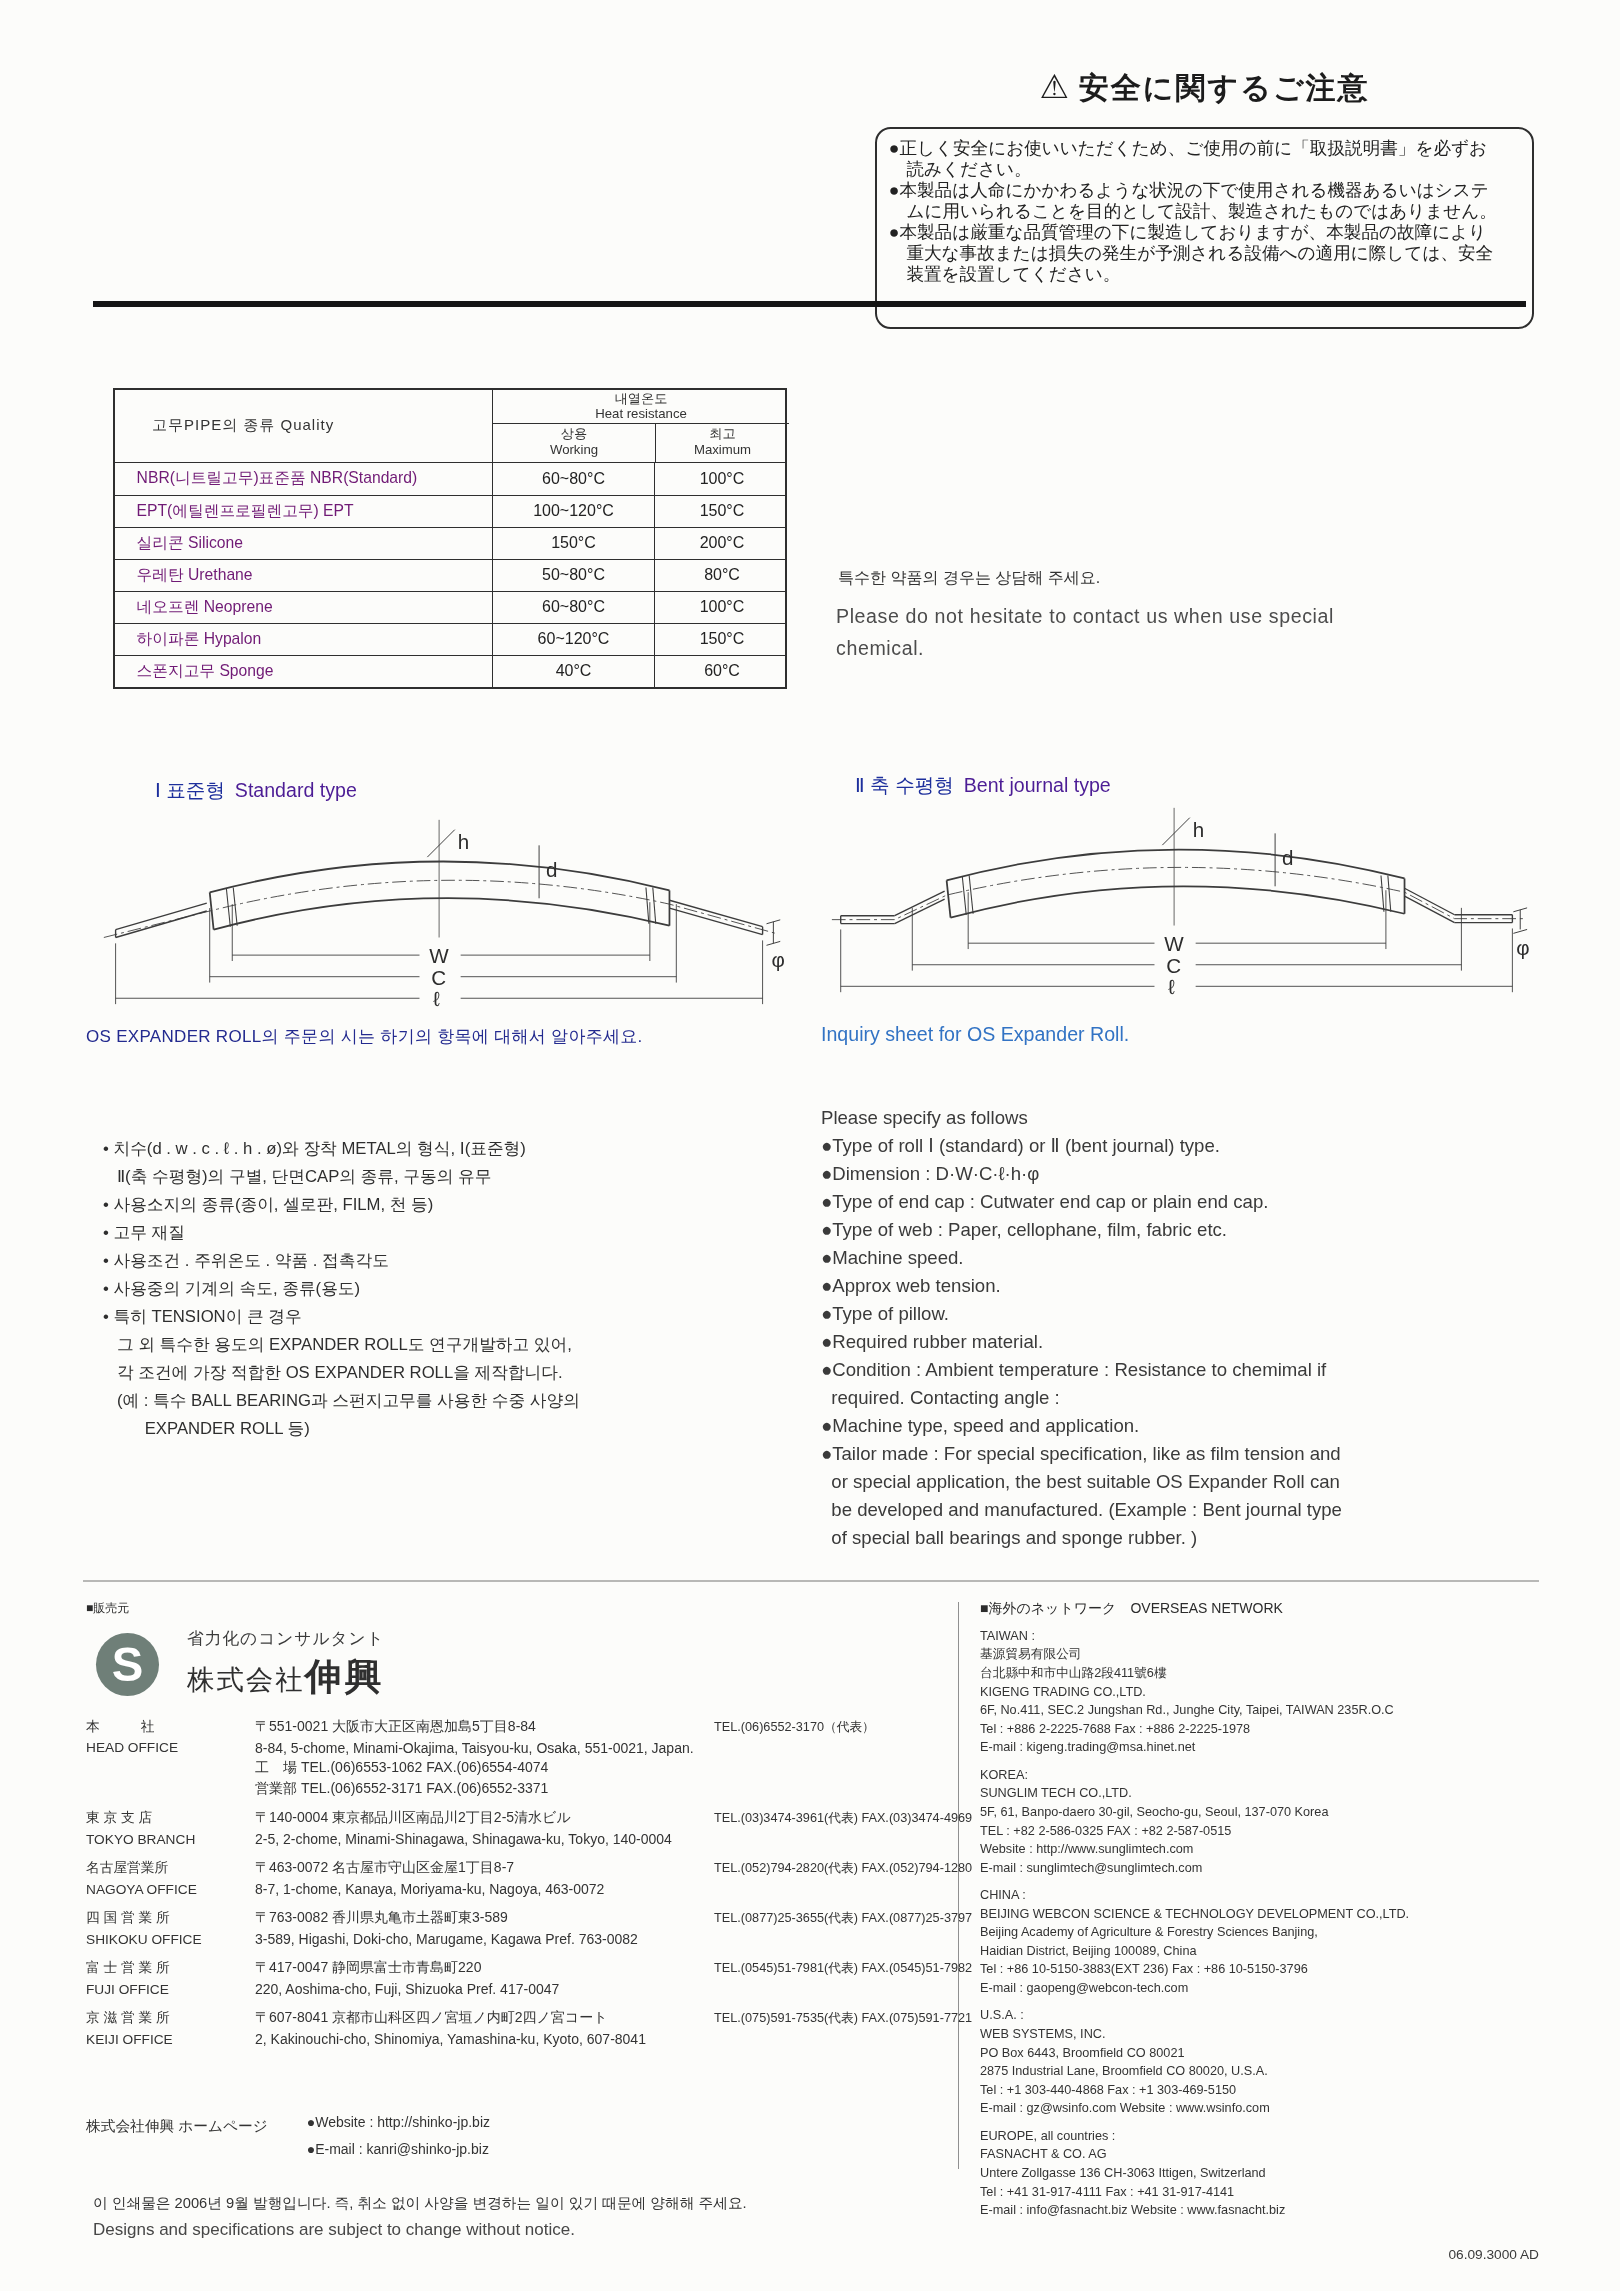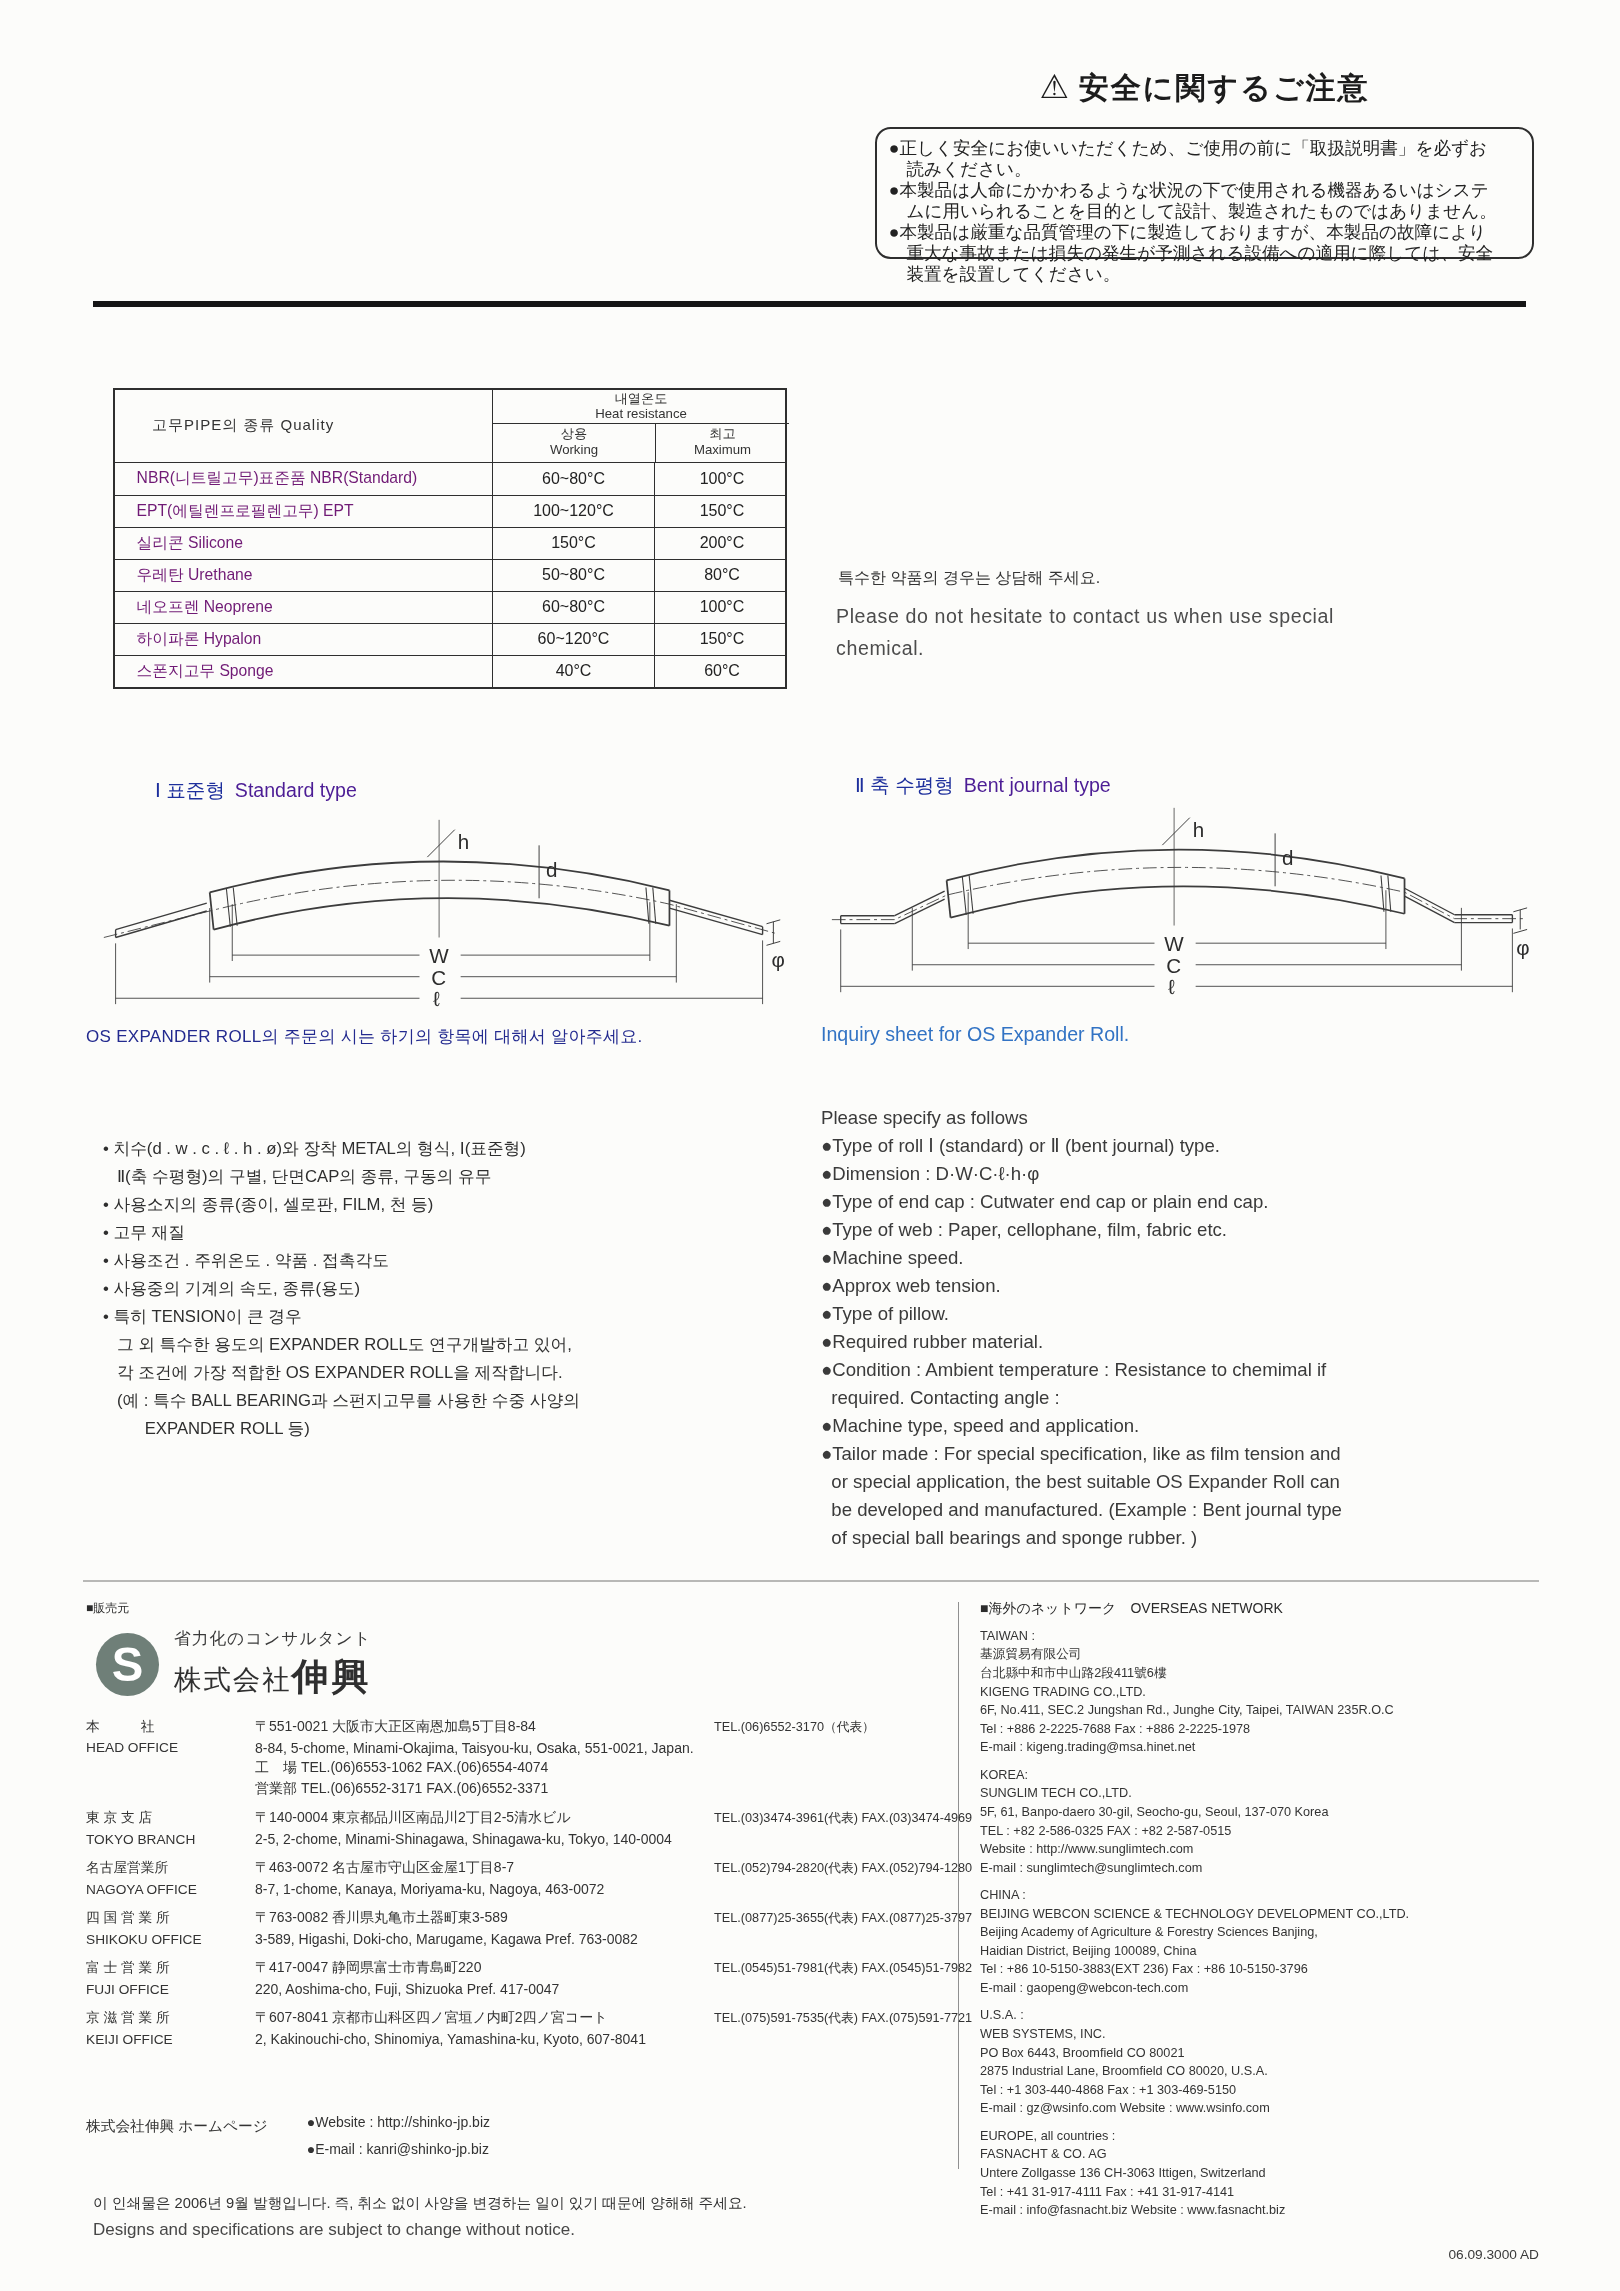--- a/index.html
+++ b/index.html
@@ -3,21 +3,21 @@
 <meta charset="utf-8">
 <style>
   * { margin:0; padding:0; box-sizing:border-box; }
   body { background:#e8e8e6; font-family:"Liberation Sans","DejaVu Sans",sans-serif; color:#2b2b2b; }
   .page { position:relative; width:1620px; height:2292px; background:#fcfcfa; margin:0 auto; overflow:hidden; }
 
   
   .safety-title { position:absolute; left:875px; top:67px; width:659px; text-align:center;
                   font-size:30px; font-weight:bold; letter-spacing:2px; color:#1c1c1c; }
   .safety-title .warn { font-weight:normal; font-size:33px; margin-right:7.8px; }
-  .safety-box { position:absolute; left:875px; top:127px; width:659px; height:132px;
+  .safety-box { position:absolute; left:875px; top:127px; width:659px; height:202px;
                 border:2px solid #2e2e2e; border-radius:15.7px; padding:8.8px 11.8px;
                 font-size:17.6px; line-height:21px; color:#222; }
   .s-line { white-space:pre; }
 
   .rule-black { position:absolute; left:93px; top:301px; width:1433px; height:5.9px; background:#151515; }
 
   
   .qtable { position:absolute; left:113px; top:388px; width:674px; border:2px solid #2f2f2f; background:#fcfcfa; }
   .thead { display:grid; grid-template-columns:377px 297px; border-bottom:1.5px solid #2f2f2f; }
   .th-quality { display:flex; align-items:center; padding-left:37px; font-size:15px; letter-spacing:1px; color:#333; }
@@ -54,21 +54,21 @@
   .ko-list .li { white-space:pre; }
   .en-list { position:absolute; left:821px; top:1104px; font-size:18.6px; line-height:28px; color:#3a3a3a; }
   .en-list .li { white-space:pre; }
 
   .rule-gray { position:absolute; left:83px; top:1580px; width:1456px; height:2px; background:#b8b8b6; }
   .footer-divider { position:absolute; left:958px; top:1602px; width:1px; height:567px; background:#909090; }
 
   
   .seller-label { position:absolute; left:86px; top:1600px; font-size:12px; color:#2b2b2b; }
   .logo-block { position:absolute; left:94px; top:1627px; display:flex; align-items:center; }
-  .logo-text { margin-left:13px; }
+  .logo-text { margin-left:26px; }
   .logo-tagline { font-size:16.7px; color:#3a3a3a; letter-spacing:1px; }
   .logo-company { margin-top:2px; color:#2f2f2f; }
   .logo-company .c-prefix { font-size:27.4px; letter-spacing:2px; }
   .logo-company .c-name { font-size:37px; font-weight:bold; letter-spacing:2.9px; }
   .offices { position:absolute; left:86px; top:1717px; width:870px; }
   .o-row { display:flex; height:20.6px; align-items:center; }
   .o-row.gap { margin-top:8.8px; }
   .o-label { flex:none; width:169px; font-size:13.7px; color:#333; white-space:nowrap; }
   .o-text { flex:none; width:459px; font-size:14px; color:#333; white-space:nowrap; }
   .o-tel { flex:none; font-size:12.7px; color:#333; white-space:nowrap; }

